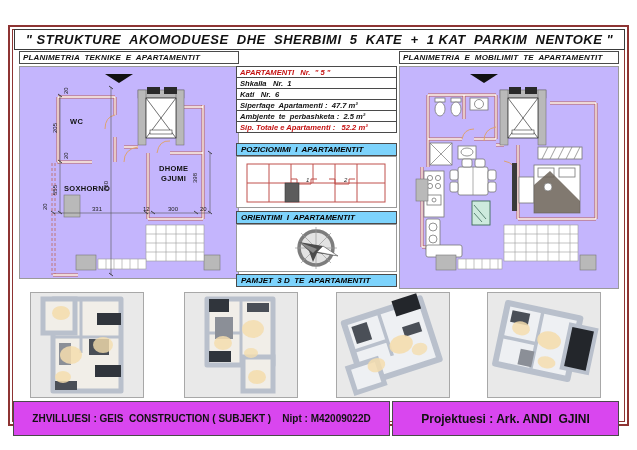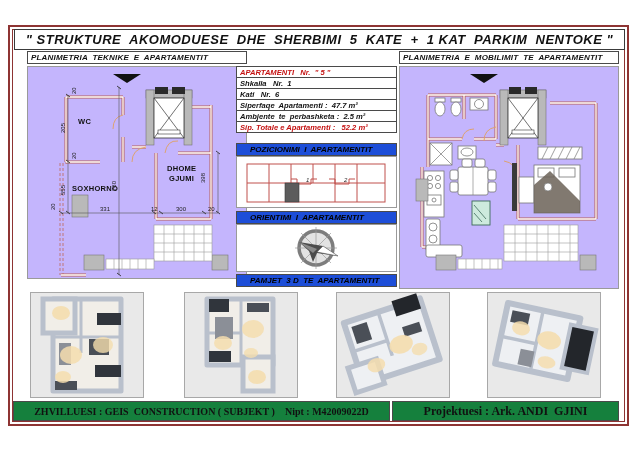--- a/index.html
+++ b/index.html
@@ -14,28 +14,28 @@
   .phead{position:absolute;left:0;top:0;right:0;height:13px;border:1px solid #4a4a4a;box-sizing:border-box;
          font-size:8px;font-weight:bold;font-style:italic;color:#111;display:flex;align-items:center;
          padding-left:3px;letter-spacing:.2px;white-space:pre;background:#fff;}
   .pbody{position:absolute;left:0;top:15px;right:0;bottom:0;border:1px solid #9a9a9a;box-sizing:border-box;background:#c4b5fd;}
   .datarows{position:absolute;left:0;top:16px;right:0;}
   .drow{position:relative;height:12px;box-sizing:border-box;border:1px solid #4a4a4a;margin-top:-1px;
         font-size:7.6px;font-weight:bold;font-style:italic;color:#111;display:flex;align-items:center;
         padding-left:3px;white-space:pre;background:#fff;}
   .drow.red{color:#c41111;}
   .subhead{position:absolute;left:0;right:0;height:13px;border:1px solid #4a4a4a;box-sizing:border-box;
-           font-size:8px;font-weight:bold;font-style:italic;display:flex;align-items:center;padding-left:13px;
-           white-space:pre;background:#1d4ed8;}
+           font-size:8px;font-weight:bold;font-style:italic;display:flex;align-items:center;padding-left:4px;
+           white-space:pre;background:#7dd3fc;}
   .subbody{position:absolute;left:0;right:0;border:1px solid #9a9a9a;box-sizing:border-box;background:#fff;}
   .cell3d{position:absolute;top:265px;width:114px;height:106px;background:#e9e9e9;border:1px solid #a8a8a8;
           box-sizing:border-box;}
-  .fcell{position:absolute;top:374px;height:20px;border:1px solid #4a4a4a;box-sizing:border-box;
+  .fcell{position:absolute;top:374px;height:35px;border:1px solid #4a4a4a;box-sizing:border-box;
          display:flex;align-items:center;justify-content:center;font-weight:bold;color:#111;
-         background:#15803d;white-space:pre;font-family:Liberation Serif, serif;}
+         background:#d946ef;white-space:pre;}
   .fcell.dev{font-size:10px;}
   .fcell.des{font-size:12px;}
   svg text{font-family:"Liberation Sans",sans-serif;}
   .room{font-size:7.5px;font-weight:bold;fill:#111;letter-spacing:.3px;}
   .dimt{font-size:6px;fill:#222;}
   .wallO{stroke:#b86058;stroke-width:3;fill:none;}
   .wallI{stroke:#fff;stroke-width:1.3;fill:none;}
   .wallD{stroke:#c0706a;stroke-width:.9;fill:none;stroke-dasharray:3,2;}
   .diml{stroke:#555;stroke-width:.6;}
   .tick{stroke:#333;stroke-width:.9;}
@@ -44,21 +44,21 @@
   .redln{stroke:#c0504d;stroke-width:1;fill:none;}
 </style>
 </head>
 <body>
 
 <div class="page">
  <div class="sheet">
 
   <div class="titlebar">" STRUKTURE  AKOMODUESE  DHE  SHERBIMI  5  KATE  +  1 KAT  PARKIM  NENTOKE "</div>
 
-  <div class="panel" style="left:17px;top:24px;width:220px;height:228px">
+  <div class="panel" style="left:9px;top:24px;width:220px;height:228px">
     <div class="phead">PLANIMETRIA  TEKNIKE  E  APARTAMENTIT</div>
     <div class="pbody">
       <svg width="218" height="221" viewBox="0 0 218 221">
         <defs>
           <path id="lwalls" d="M38,30 H95 M38,30 V95 M38,95 H72 M95,30 V48 M95,70 V95
                                M128,86 V152 M150,86 H183 M183,38 V152 M128,152 H183
                                M164,40 H183 M104,80 H118 M33,208 H58"></path>
         </defs>
 
         <g>

